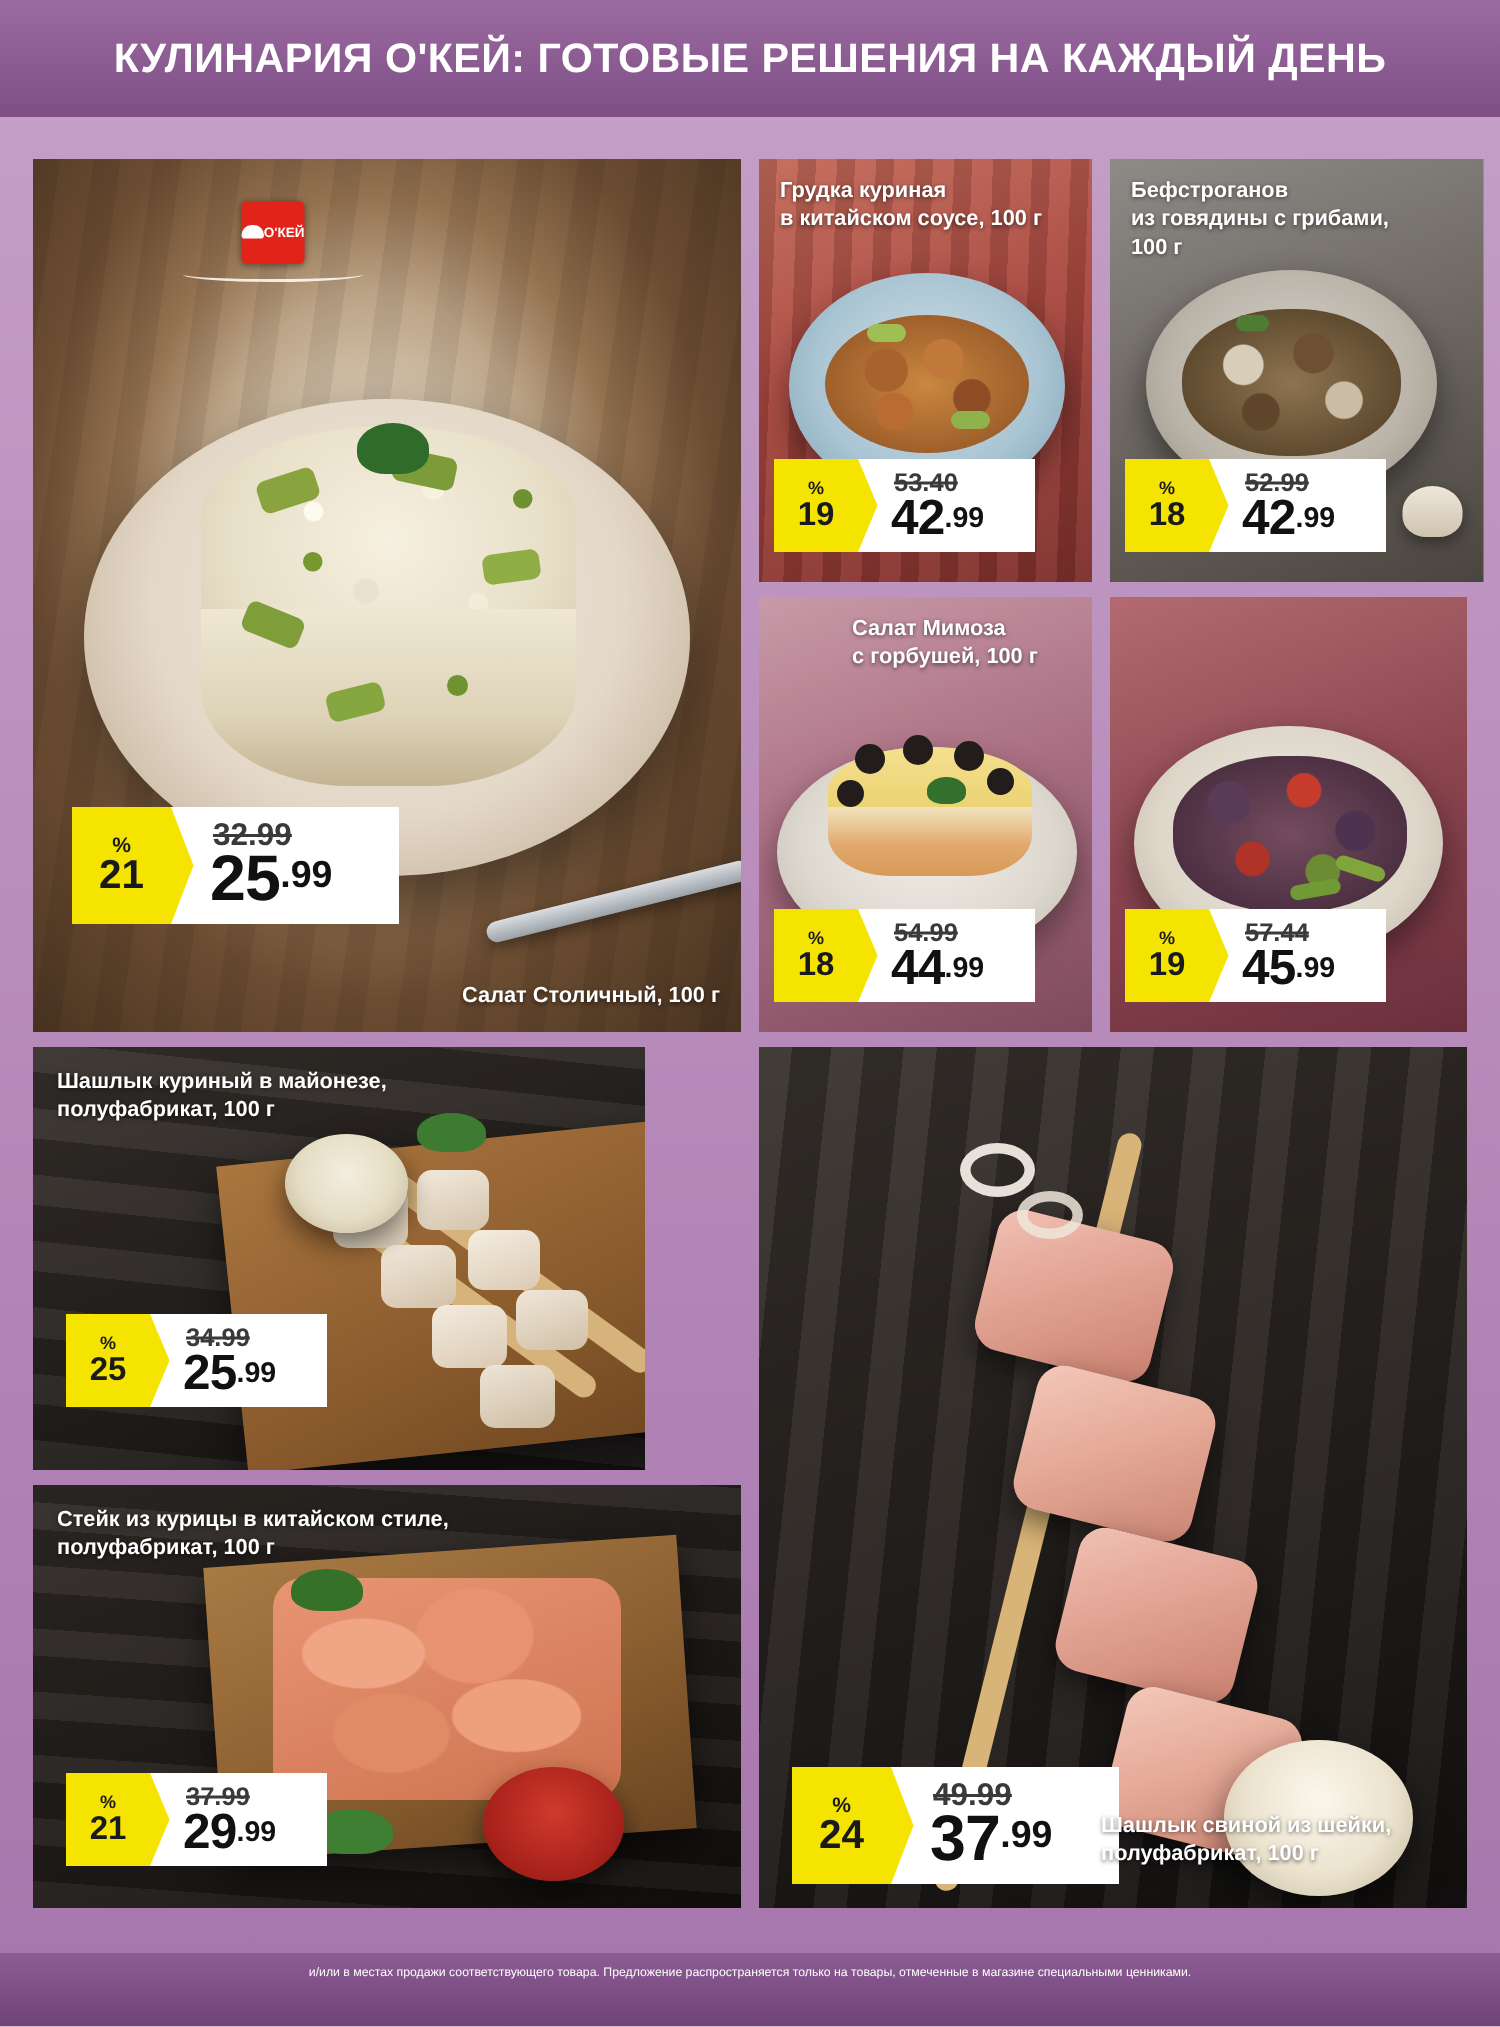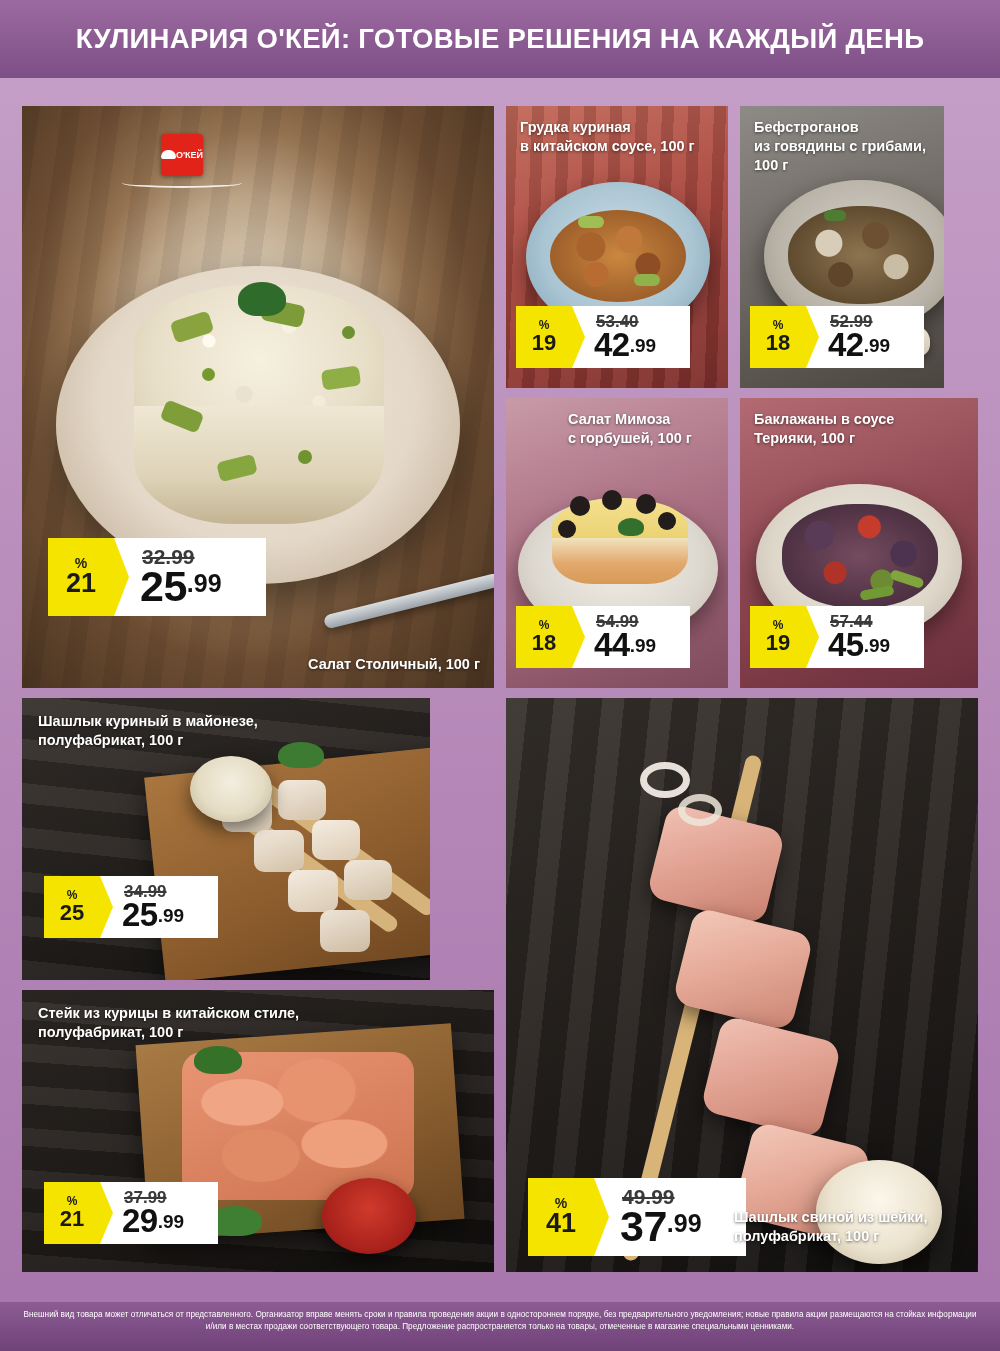--- a/index.html
+++ b/index.html
@@ -249,21 +249,21 @@
           <span class="old">53.40</span>
           <span class="new">
             <span class="int">42</span>
             <span class="dot">.</span>
             <span class="dec">99</span>
           </span>
         </div>
       </div>
     </div>
 
-    <div class="cell" style="left:740px; top:28px; width:204px; height:282px;
+    <div class="cell" style="left:740px; top:28px; width:249px; height:282px;
                 background:linear-gradient(160deg,#8e8a86 0%,#6d6862 50%,#4a453f 100%);">
       <div class="plate" style="left:24px;top:74px;width:194px;height:152px;
                   background:radial-gradient(ellipse at 50% 45%, #d8d4cc 0%, #b9b3a8 60%, #948d82 100%);
                   box-shadow:0 10px 22px rgba(0,0,0,.45);"></div>
       <div style="position:absolute;left:48px;top:100px;width:146px;height:98px;border-radius:48%;
                   background:
                     radial-gradient(circle at 28% 38%, #d8cdb8 0 13px, transparent 14px),
                     radial-gradient(circle at 60% 30%, #6d5032 0 13px, transparent 14px),
                     radial-gradient(circle at 74% 62%, #c9bda6 0 12px, transparent 13px),
                     radial-gradient(circle at 36% 70%, #5f4529 0 12px, transparent 13px),
@@ -333,22 +333,20 @@
       <div style="position:absolute;left:42px;top:106px;width:156px;height:104px;border-radius:46%;
                   background:
                     radial-gradient(circle at 24% 30%, #5a3b57 0 14px, transparent 15px),
                     radial-gradient(circle at 56% 22%, #c53c2c 0 11px, transparent 12px),
                     radial-gradient(circle at 78% 48%, #4e3350 0 13px, transparent 14px),
                     radial-gradient(circle at 34% 66%, #b03327 0 11px, transparent 12px),
                     radial-gradient(circle at 64% 74%, #6d8b33 0 11px, transparent 12px),
                     radial-gradient(ellipse at 50% 50%, #754b5f 0%, #3d2637 100%);"></div>
       <div class="bits" style="left:150px;top:176px;width:34px;height:10px;border-radius:6px;background:#7fa53c;transform:rotate(18deg);"></div>
       <div class="bits" style="left:120px;top:190px;width:34px;height:10px;border-radius:6px;background:#6f9a34;transform:rotate(-10deg);"></div>
-      <div class="caption" style="left:14px; top:12px; width:212px; white-space:pre-line;">Баклажаны в соусе
-Терияки, 100 г</div>
       <div class="pricetag" style="left:10px; top:208px;">
         <div class="pct">
           <span class="sym">%</span>
           <span class="num">19</span>
         </div>
         <div class="prices">
           <span class="old">57.44</span>
           <span class="new">
             <span class="int">45</span>
             <span class="dot">.</span>
@@ -449,35 +447,34 @@
                   border:7px solid rgba(246,240,232,.92);"></div>
       <div style="position:absolute;left:172px;top:96px;width:44px;height:32px;border-radius:50%;
                   border:7px solid rgba(238,230,219,.85);"></div>
 
       <div style="position:absolute;left:310px;top:462px;width:126px;height:104px;border-radius:50%;
                   background:radial-gradient(ellipse at 50% 38%, #fbf7ec 0%, #ece3cf 55%, #c2b79c 100%);
                   box-shadow:0 10px 24px rgba(0,0,0,.55);"></div>
       <div class="pricetag big" style="left:22px; top:480px;">
         <div class="pct">
           <span class="sym">%</span>
-          <span class="num">41</span>
+          <span class="num">24</span>
         </div>
         <div class="prices">
           <span class="old">49.99</span>
           <span class="new">
             <span class="int">37</span>
             <span class="dot">.</span>
             <span class="dec">99</span>
           </span>
         </div>
       </div>
       <div class="caption" style="left:228px; bottom:26px; width:232px; white-space:pre-line;">Шашлык свиной из шейки,
 полуфабрикат, 100 г</div>
     </div>
 
   </div>
 
   <div class="footer">
-    <p>Внешний вид товара может отличаться от представленного. Организатор вправе менять сроки и правила проведения акции в одностороннем порядке, без предварительного уведомления; новые правила акции размещаются на стойках информации</p>
     <p>и/или в местах продажи соответствующего товара. Предложение распространяется только на товары, отмеченные в магазине специальными ценниками.</p>
   </div>
 
 </div>
 
 </body></html>

